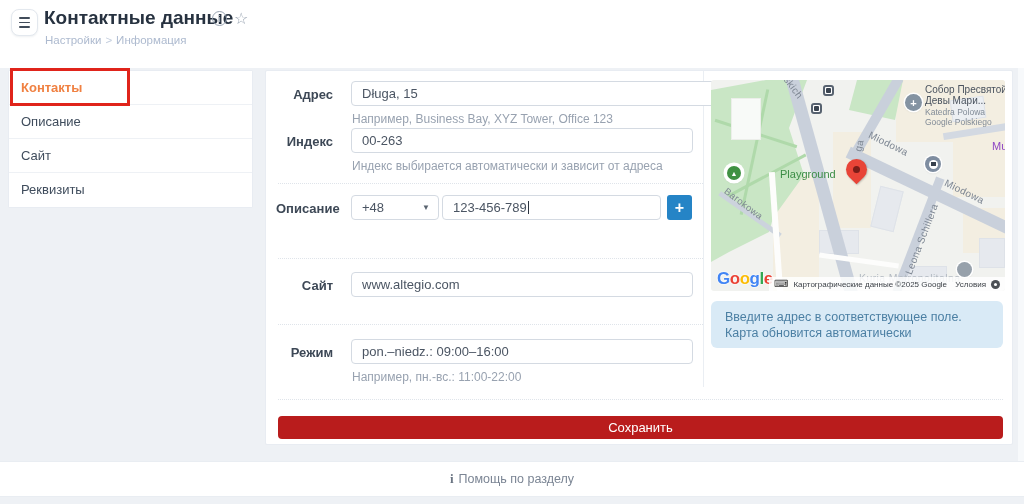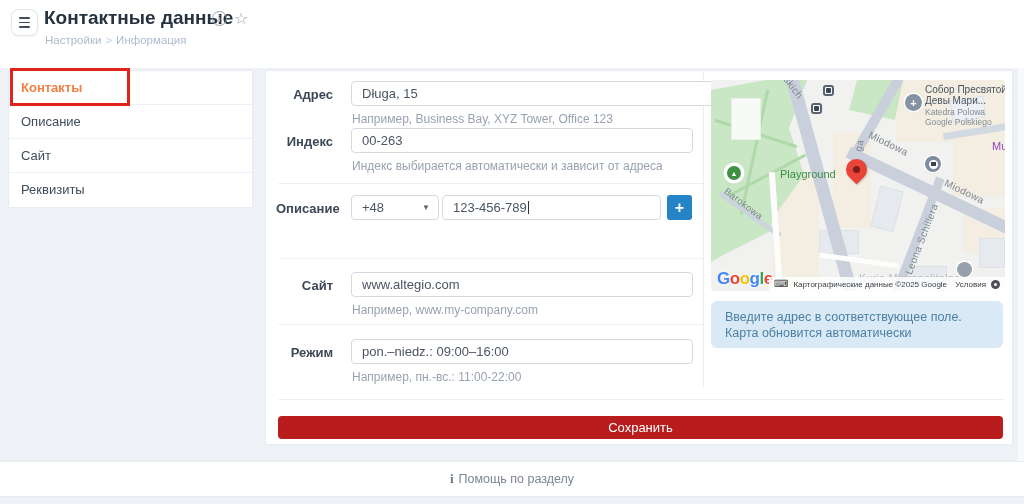--- a/index.html
+++ b/index.html
@@ -140,21 +140,20 @@
   </div>
   <div class="phone-box">
     <span>123-456-789</span><span class="text-caret"></span>
   </div>
   <button class="add-btn">+</button>
 
   <div class="dotted" style="top:187px; width:425px;"></div>
 
   <div class="f-label" style="top:207px;">Сайт</div>
   <input class="f-input" style="left: 85px; top: 201px; width: 342px;" value="www.altegio.com">
-  <div class="f-hint" style="left:86px; top:232px;">Например, www.my-company.com</div>
 
   <div class="dotted" style="top:253px; width:425px;"></div>
 
   <div class="f-label" style="top:274px;">Режим</div>
   <input class="f-input" style="left: 85px; top: 268px; width: 342px;" value="pon.–niedz.: 09:00–16:00">
   <div class="f-hint" style="left:86px; top:299px;">Например, пн.-вс.: 11:00-22:00</div>
 
   <div class="dotted" style="top:328px; width:725px;"></div>
 
   <button class="save-btn">Сохранить</button>

